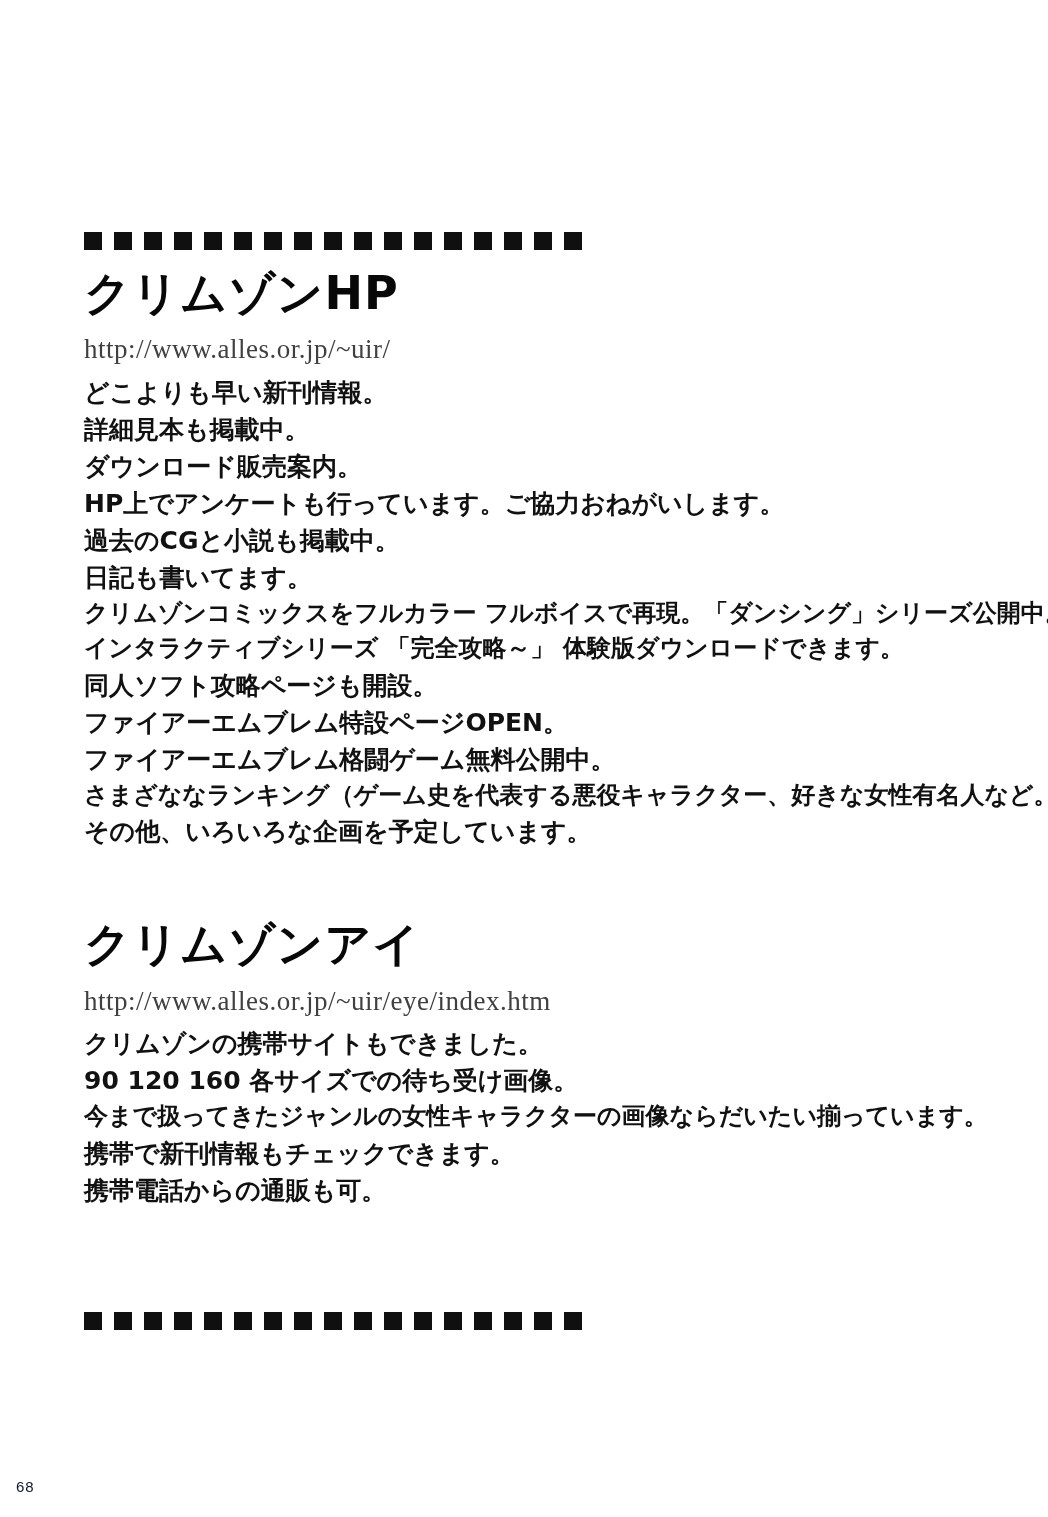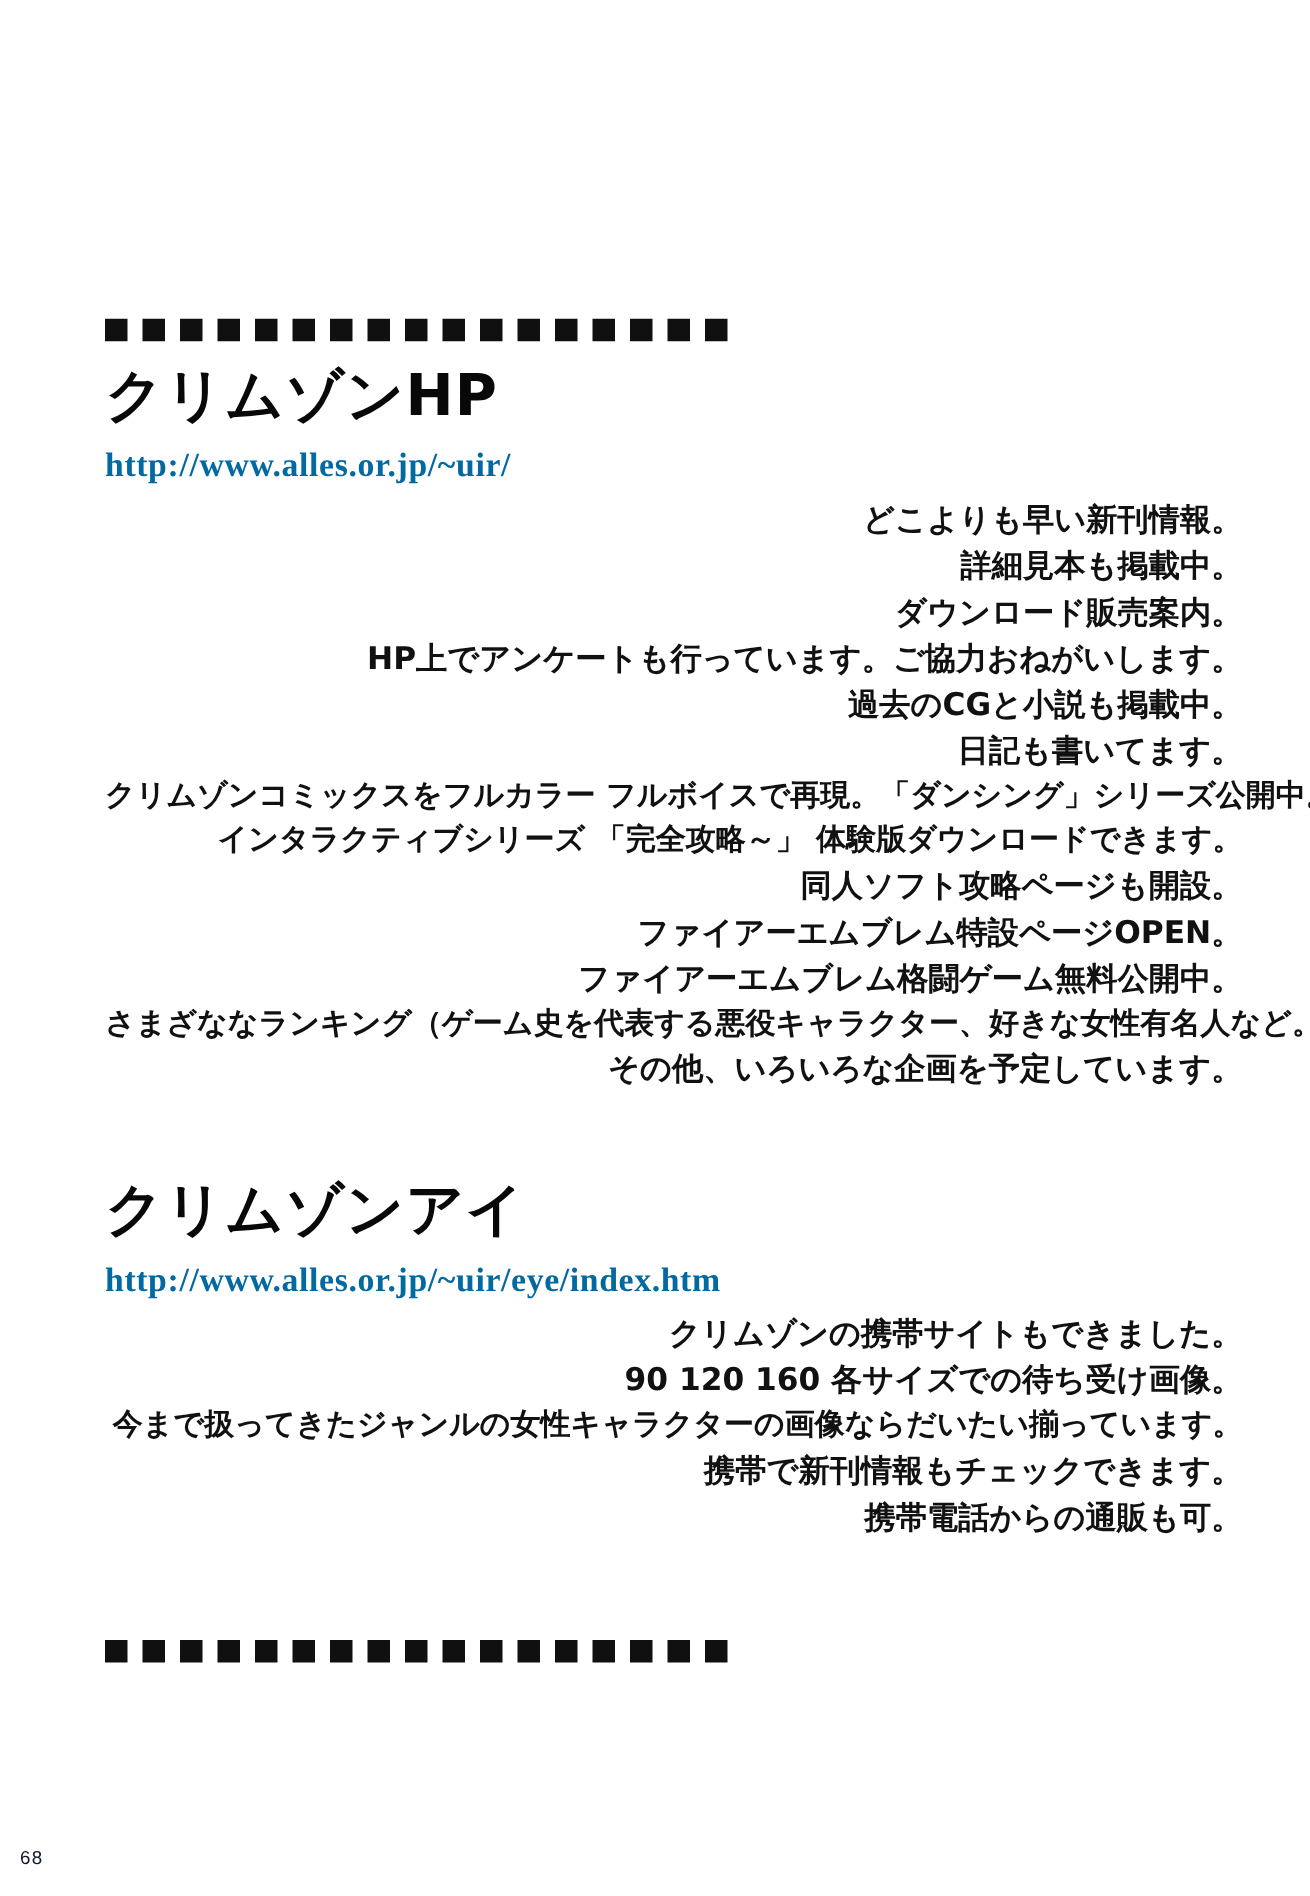--- a/index.html
+++ b/index.html
@@ -18,21 +18,21 @@
   .page {
     position: absolute;
     left: 0;
     top: 0;
     width: 1048px;
     height: 1517px;
   }
   .content {
     position: absolute;
     left: 84px;
-    top: 254px;
+    top: 231px;
     width: 910px;
   }
 
   
   .square-rule {
     display: flex;
     gap: 12px;
     align-items: center;
     height: 20px;
   }
@@ -56,29 +56,28 @@
     line-height: 1.05;
     color: #080808;
   }
 
   .url {
     font-family: "Liberation Serif", serif;
     font-size: 27px;
     letter-spacing: 0.5px;
     margin: 0 0 6px 0;
     line-height: 1.35;
-    color: #0369a1;
-    font-weight: 700;
+    color: #404040;
+    font-weight: 400;
   }
 
   .lines {
     margin: 0;
     padding: 0;
     list-style: none;
-    text-align: right;
   }
   .lines li {
     font-family: "DejaVu Sans", sans-serif;
     font-size: 25px;
     line-height: 1.48;
     color: #111111;
     font-weight: 600;
     white-space: nowrap;
   }
   .lines li.narrow {

